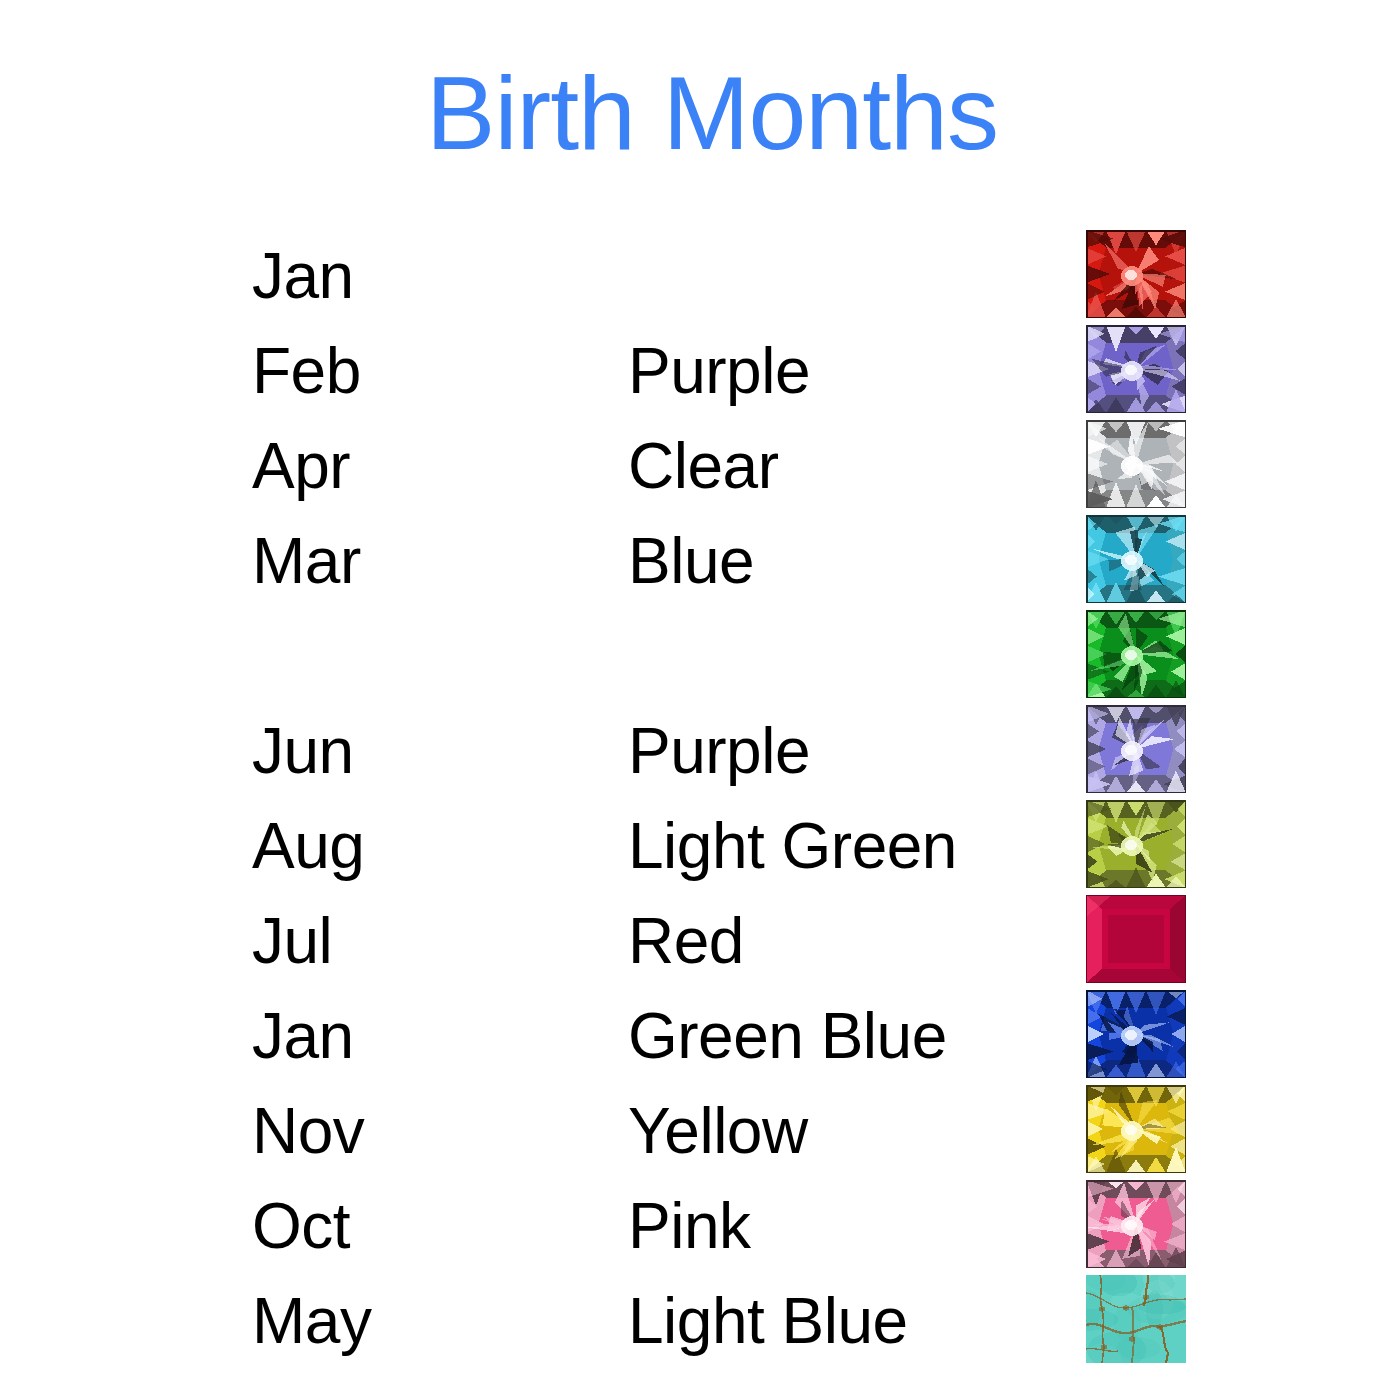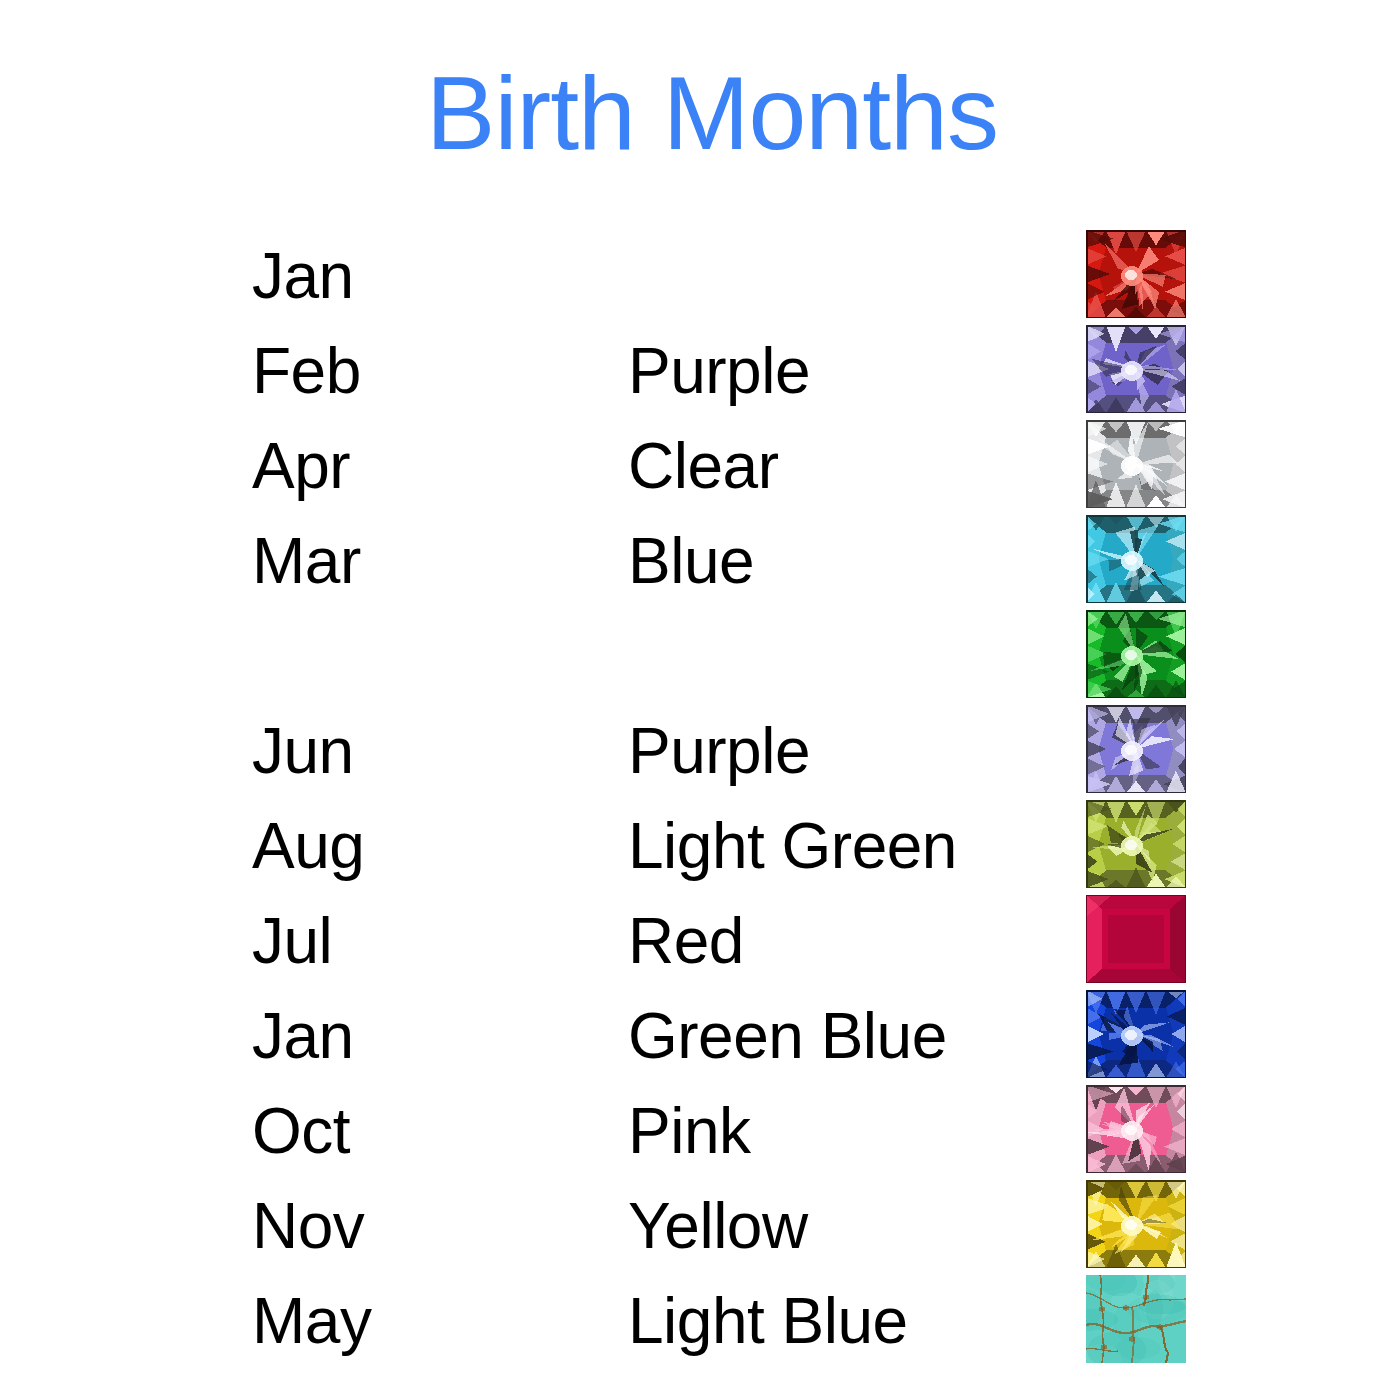--- a/index.html
+++ b/index.html
@@ -495,20 +495,71 @@
             <polygon points="50,44 22.8,50.1 22.6,43.3" fill="#5b80ef" opacity="0.82"></polygon>
             <polygon points="50,44 66.5,51.5 66.7,61.8" fill="#061646" opacity="0.87"></polygon>
             <polygon points="50,44 37.7,40.4 24.2,21.8" fill="#061646" opacity="0.73"></polygon>
             <ellipse cx="46" cy="46" rx="11" ry="10" fill="#bfd3ff" opacity="0.92"></ellipse>
             <ellipse cx="45" cy="45" rx="6" ry="5" fill="#ffffff" opacity="0.75"></ellipse>
             <rect x="0" y="0" width="100" height="88" fill="none" stroke="#05123a" stroke-width="3"></rect>
           </svg>
         </div>
       </div>
       <div class="row">
+        <div class="month">Nov</div>
+        <div class="colorname">Yellow</div>
+        <div class="gemcell">
+          <svg viewBox="0 0 100 88" xmlns="http://www.w3.org/2000/svg" shape-rendering="crispEdges">
+            <rect x="0" y="0" width="100" height="88" fill="#ffe017"></rect>
+            <polygon points="0,0 100,0 50,44" fill="#73650a"></polygon>
+            <polygon points="100,0 100,88 50,44" fill="#ccb312"></polygon>
+            <polygon points="100,88 0,88 50,44" fill="#8c7b0d"></polygon>
+            <polygon points="0,88 0,0 50,44" fill="#f2d516"></polygon>
+            <polygon points="20.0,17.6 80.0,17.6 87.5,44.0 80.0,70.4 20.0,70.4 12.5,44.0" fill="#dcb80c"></polygon>
+            <polygon points="0.0,0.0 20.0,0.0 10.0,26.8" fill="#fffac2" opacity="0.59"></polygon>
+            <polygon points="20.0,0.0 40.0,0.0 30.0,10.8" fill="#615509" opacity="0.56"></polygon>
+            <polygon points="40.0,0.0 60.0,0.0 50.0,18.6" fill="#ffe74a" opacity="0.74"></polygon>
+            <polygon points="60.0,0.0 80.0,0.0 70.0,22.2" fill="#ffe74a" opacity="0.66"></polygon>
+            <polygon points="80.0,0.0 100.0,0.0 90.0,18.8" fill="#fffac2" opacity="0.67"></polygon>
+            <polygon points="100.0,0.0 100.0,17.6 91.1,8.8" fill="#fffac2" opacity="0.77"></polygon>
+            <polygon points="100.0,17.6 100.0,35.2 81.5,26.4" fill="#ffe74a" opacity="0.61"></polygon>
+            <polygon points="100.0,35.2 100.0,52.8 83.9,44.0" fill="#fffac2" opacity="0.61"></polygon>
+            <polygon points="100.0,52.8 100.0,70.4 84.5,61.6" fill="#fffac2" opacity="0.67"></polygon>
+            <polygon points="100.0,70.4 100.0,88.0 90.5,79.2" fill="#fffac2" opacity="0.65"></polygon>
+            <polygon points="100.0,88.0 80.0,88.0 90.0,62.0" fill="#fffac2" opacity="0.97"></polygon>
+            <polygon points="80.0,88.0 60.0,88.0 70.0,72.1" fill="#ffe74a" opacity="0.88"></polygon>
+            <polygon points="60.0,88.0 40.0,88.0 50.0,74.8" fill="#fffac2" opacity="0.92"></polygon>
+            <polygon points="40.0,88.0 20.0,88.0 30.0,63.7" fill="#615509" opacity="0.70"></polygon>
+            <polygon points="20.0,88.0 0.0,88.0 10.0,71.1" fill="#fffac2" opacity="0.63"></polygon>
+            <polygon points="0.0,88.0 0.0,70.4 19.1,79.2" fill="#fffac2" opacity="0.65"></polygon>
+            <polygon points="0.0,70.4 0.0,52.8 19.6,61.6" fill="#615509" opacity="0.97"></polygon>
+            <polygon points="0.0,52.8 0.0,35.2 16.9,44.0" fill="#fffac2" opacity="0.79"></polygon>
+            <polygon points="0.0,35.2 0.0,17.6 25.6,26.4" fill="#fffac2" opacity="0.66"></polygon>
+            <polygon points="0.0,17.6 0.0,0.0 18.8,8.8" fill="#615509" opacity="0.99"></polygon>
+            <polygon points="50,44 50.9,56.3 34.9,72.3" fill="#fffac2" opacity="0.63"></polygon>
+            <polygon points="50,44 83.6,32.7 95.1,49.6" fill="#ffe95d" opacity="0.53"></polygon>
+            <polygon points="50,44 16.2,40.3 19.8,23.1" fill="#ffe95d" opacity="0.93"></polygon>
+            <polygon points="50,44 47.4,66.4 36.6,63.7" fill="#ffe95d" opacity="0.46"></polygon>
+            <polygon points="50,44 43.8,66.6 28.3,74.1" fill="#ffe95d" opacity="0.63"></polygon>
+            <polygon points="50,44 47.1,53.7 24.0,68.4" fill="#ffe95d" opacity="0.64"></polygon>
+            <polygon points="50,44 68.7,33.6 79.6,43.4" fill="#fffac2" opacity="0.57"></polygon>
+            <polygon points="50,44 62.7,38.8 80.1,42.5" fill="#4d4307" opacity="0.50"></polygon>
+            <polygon points="50,44 32.7,19.7 34.8,5.7" fill="#4d4307" opacity="0.67"></polygon>
+            <polygon points="50,44 56.8,17.0 71.7,15.1" fill="#ffe95d" opacity="0.48"></polygon>
+            <polygon points="50,44 36.2,37.6 23.5,19.9" fill="#fffac2" opacity="0.81"></polygon>
+            <polygon points="50,44 62.0,46.3 84.1,59.5" fill="#fffac2" opacity="0.61"></polygon>
+            <polygon points="50,44 75.0,51.8 70.6,59.0" fill="#fffac2" opacity="0.88"></polygon>
+            <polygon points="50,44 37.6,56.2 4.4,60.6" fill="#ffe95d" opacity="0.72"></polygon>
+            <ellipse cx="46" cy="46" rx="11" ry="10" fill="#fffac2" opacity="0.92"></ellipse>
+            <ellipse cx="45" cy="45" rx="6" ry="5" fill="#ffffff" opacity="0.75"></ellipse>
+            <rect x="0" y="0" width="100" height="88" fill="none" stroke="#403806" stroke-width="3"></rect>
+          </svg>
+        </div>
+      </div>
+      <div class="row">
         <div class="month">Oct</div>
         <div class="colorname">Pink</div>
         <div class="gemcell">
           <svg viewBox="0 0 100 88" xmlns="http://www.w3.org/2000/svg" shape-rendering="crispEdges">
             <rect x="0" y="0" width="100" height="88" fill="#f9a8c8"></rect>
             <polygon points="0,0 100,0 50,44" fill="#704c5a"></polygon>
             <polygon points="100,0 100,88 50,44" fill="#c786a0"></polygon>
             <polygon points="100,88 0,88 50,44" fill="#895c6e"></polygon>
             <polygon points="0,88 0,0 50,44" fill="#eda0be"></polygon>
             <polygon points="20.0,17.6 80.0,17.6 87.5,44.0 80.0,70.4 20.0,70.4 12.5,44.0" fill="#ef5c91"></polygon>
@@ -546,71 +597,20 @@
             <polygon points="50,44 49.7,25.9 64.2,17.4" fill="#ffeaf2" opacity="0.72"></polygon>
             <polygon points="50,44 70.7,51.9 68.7,60.5" fill="#fbc2d9" opacity="0.62"></polygon>
             <polygon points="50,44 22.3,50.5 7.5,44.4" fill="#fbc2d9" opacity="0.72"></polygon>
             <ellipse cx="46" cy="46" rx="11" ry="10" fill="#ffeaf2" opacity="0.92"></ellipse>
             <ellipse cx="45" cy="45" rx="6" ry="5" fill="#ffffff" opacity="0.75"></ellipse>
             <rect x="0" y="0" width="100" height="88" fill="none" stroke="#3e2a32" stroke-width="3"></rect>
           </svg>
         </div>
       </div>
       <div class="row">
-        <div class="month">Nov</div>
-        <div class="colorname">Yellow</div>
-        <div class="gemcell">
-          <svg viewBox="0 0 100 88" xmlns="http://www.w3.org/2000/svg" shape-rendering="crispEdges">
-            <rect x="0" y="0" width="100" height="88" fill="#ffe017"></rect>
-            <polygon points="0,0 100,0 50,44" fill="#73650a"></polygon>
-            <polygon points="100,0 100,88 50,44" fill="#ccb312"></polygon>
-            <polygon points="100,88 0,88 50,44" fill="#8c7b0d"></polygon>
-            <polygon points="0,88 0,0 50,44" fill="#f2d516"></polygon>
-            <polygon points="20.0,17.6 80.0,17.6 87.5,44.0 80.0,70.4 20.0,70.4 12.5,44.0" fill="#dcb80c"></polygon>
-            <polygon points="0.0,0.0 20.0,0.0 10.0,26.8" fill="#fffac2" opacity="0.59"></polygon>
-            <polygon points="20.0,0.0 40.0,0.0 30.0,10.8" fill="#615509" opacity="0.56"></polygon>
-            <polygon points="40.0,0.0 60.0,0.0 50.0,18.6" fill="#ffe74a" opacity="0.74"></polygon>
-            <polygon points="60.0,0.0 80.0,0.0 70.0,22.2" fill="#ffe74a" opacity="0.66"></polygon>
-            <polygon points="80.0,0.0 100.0,0.0 90.0,18.8" fill="#fffac2" opacity="0.67"></polygon>
-            <polygon points="100.0,0.0 100.0,17.6 91.1,8.8" fill="#fffac2" opacity="0.77"></polygon>
-            <polygon points="100.0,17.6 100.0,35.2 81.5,26.4" fill="#ffe74a" opacity="0.61"></polygon>
-            <polygon points="100.0,35.2 100.0,52.8 83.9,44.0" fill="#fffac2" opacity="0.61"></polygon>
-            <polygon points="100.0,52.8 100.0,70.4 84.5,61.6" fill="#fffac2" opacity="0.67"></polygon>
-            <polygon points="100.0,70.4 100.0,88.0 90.5,79.2" fill="#fffac2" opacity="0.65"></polygon>
-            <polygon points="100.0,88.0 80.0,88.0 90.0,62.0" fill="#fffac2" opacity="0.97"></polygon>
-            <polygon points="80.0,88.0 60.0,88.0 70.0,72.1" fill="#ffe74a" opacity="0.88"></polygon>
-            <polygon points="60.0,88.0 40.0,88.0 50.0,74.8" fill="#fffac2" opacity="0.92"></polygon>
-            <polygon points="40.0,88.0 20.0,88.0 30.0,63.7" fill="#615509" opacity="0.70"></polygon>
-            <polygon points="20.0,88.0 0.0,88.0 10.0,71.1" fill="#fffac2" opacity="0.63"></polygon>
-            <polygon points="0.0,88.0 0.0,70.4 19.1,79.2" fill="#fffac2" opacity="0.65"></polygon>
-            <polygon points="0.0,70.4 0.0,52.8 19.6,61.6" fill="#615509" opacity="0.97"></polygon>
-            <polygon points="0.0,52.8 0.0,35.2 16.9,44.0" fill="#fffac2" opacity="0.79"></polygon>
-            <polygon points="0.0,35.2 0.0,17.6 25.6,26.4" fill="#fffac2" opacity="0.66"></polygon>
-            <polygon points="0.0,17.6 0.0,0.0 18.8,8.8" fill="#615509" opacity="0.99"></polygon>
-            <polygon points="50,44 50.9,56.3 34.9,72.3" fill="#fffac2" opacity="0.63"></polygon>
-            <polygon points="50,44 83.6,32.7 95.1,49.6" fill="#ffe95d" opacity="0.53"></polygon>
-            <polygon points="50,44 16.2,40.3 19.8,23.1" fill="#ffe95d" opacity="0.93"></polygon>
-            <polygon points="50,44 47.4,66.4 36.6,63.7" fill="#ffe95d" opacity="0.46"></polygon>
-            <polygon points="50,44 43.8,66.6 28.3,74.1" fill="#ffe95d" opacity="0.63"></polygon>
-            <polygon points="50,44 47.1,53.7 24.0,68.4" fill="#ffe95d" opacity="0.64"></polygon>
-            <polygon points="50,44 68.7,33.6 79.6,43.4" fill="#fffac2" opacity="0.57"></polygon>
-            <polygon points="50,44 62.7,38.8 80.1,42.5" fill="#4d4307" opacity="0.50"></polygon>
-            <polygon points="50,44 32.7,19.7 34.8,5.7" fill="#4d4307" opacity="0.67"></polygon>
-            <polygon points="50,44 56.8,17.0 71.7,15.1" fill="#ffe95d" opacity="0.48"></polygon>
-            <polygon points="50,44 36.2,37.6 23.5,19.9" fill="#fffac2" opacity="0.81"></polygon>
-            <polygon points="50,44 62.0,46.3 84.1,59.5" fill="#fffac2" opacity="0.61"></polygon>
-            <polygon points="50,44 75.0,51.8 70.6,59.0" fill="#fffac2" opacity="0.88"></polygon>
-            <polygon points="50,44 37.6,56.2 4.4,60.6" fill="#ffe95d" opacity="0.72"></polygon>
-            <ellipse cx="46" cy="46" rx="11" ry="10" fill="#fffac2" opacity="0.92"></ellipse>
-            <ellipse cx="45" cy="45" rx="6" ry="5" fill="#ffffff" opacity="0.75"></ellipse>
-            <rect x="0" y="0" width="100" height="88" fill="none" stroke="#403806" stroke-width="3"></rect>
-          </svg>
-        </div>
-      </div>
-      <div class="row">
         <div class="month">May</div>
         <div class="colorname">Light Blue</div>
         <div class="gemcell">
           <svg viewBox="0 0 100 88" xmlns="http://www.w3.org/2000/svg" shape-rendering="crispEdges">
             <rect x="0" y="0" width="100" height="88" fill="#5fd0c4"></rect>
             <ellipse cx="71.0" cy="24.8" rx="16.8" ry="19.7" fill="#9ce6dc" opacity="0.23"></ellipse>
             <ellipse cx="52.2" cy="73.3" rx="22.4" ry="11.0" fill="#3fbdb0" opacity="0.14"></ellipse>
             <ellipse cx="92.7" cy="4.6" rx="20.3" ry="21.9" fill="#9ce6dc" opacity="0.26"></ellipse>
             <ellipse cx="14.6" cy="85.1" rx="21.4" ry="16.0" fill="#9ce6dc" opacity="0.16"></ellipse>
             <ellipse cx="41.4" cy="47.8" rx="13.7" ry="19.3" fill="#3fbdb0" opacity="0.14"></ellipse>

